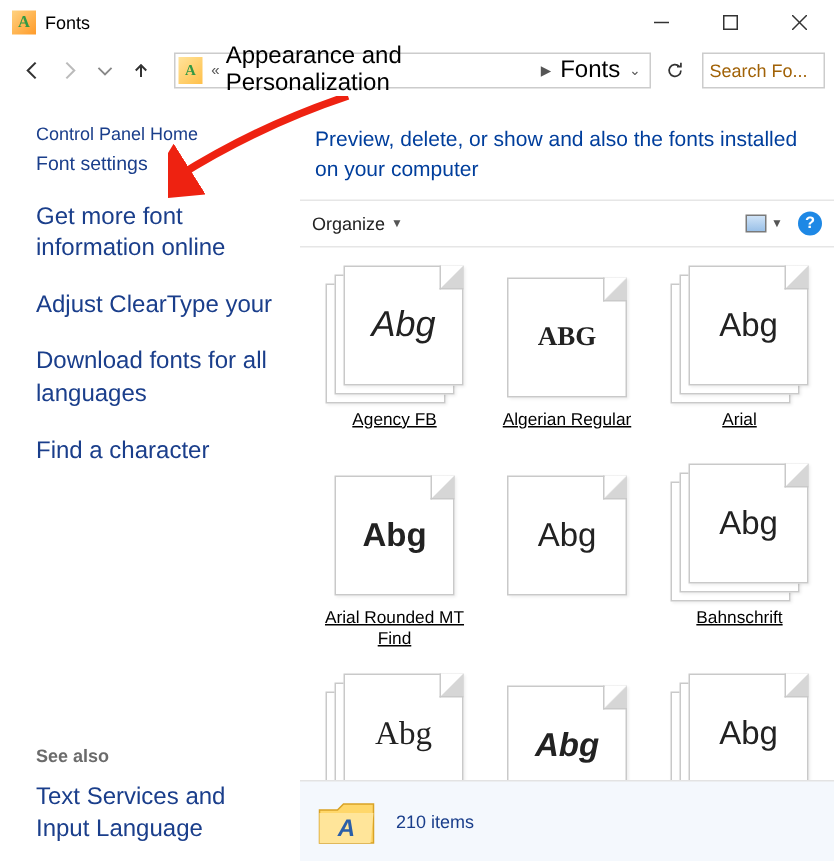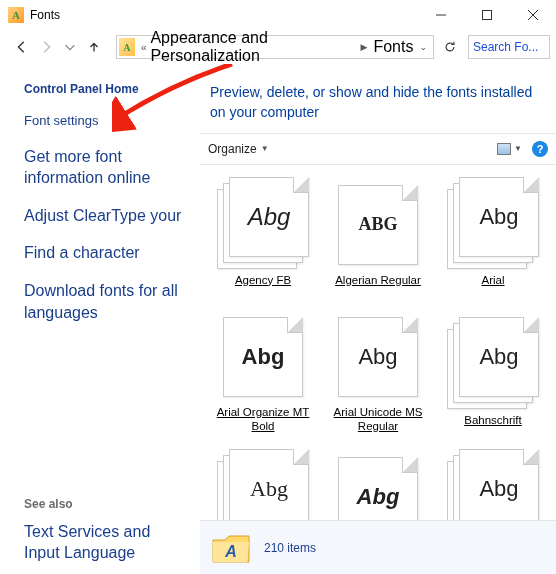--- a/index.html
+++ b/index.html
@@ -18,42 +18,42 @@
 .nav-arrow.disabled { color:#bbb; }
 .nav-arrow svg { width: 14px; height: 14px; }
 .address { flex: 1; height: 24px; border: 1px solid #ccc; margin: 0 4px 0 10px; display:flex; align-items:center; padding: 0 2px; }
 .address .addr-icon { width: 18px; height: 18px; background: linear-gradient(135deg,#ffe39a,#ffc04a); display:flex; align-items:center; justify-content:center; font-size:10px; font-weight:bold; color:#394; font-family:serif; position:relative; margin-right: 4px; }
 .address .chevs { color:#555; font-size:10px; margin: 0 2px; }
 .address .crumb { padding: 0 2px; color:#000; font-size:16px; }
 .address .arrow-sep { color:#555; padding: 0 4px; font-size:9px; }
 .address .dd { margin-left:auto; color:#555; font-size:9px; padding:0 4px; }
 .refresh-btn { width: 24px; height: 24px; display:flex; align-items:center; justify-content:center; border:0; background:none; }
 .refresh-btn svg { width: 14px; height: 14px; stroke:#333; fill:none; }
-.searchbox { width: 82px; height: 24px; border: 1px solid #ccc; margin-left: 6px; display:flex; align-items:center; padding: 0 4px; color:#1d4ed8; font-size: 12px; white-space:nowrap; overflow:hidden; }
+.searchbox { width: 82px; height: 24px; border: 1px solid #ccc; margin-left: 6px; display:flex; align-items:center; padding: 0 4px; color:#a16207; font-size: 12px; white-space:nowrap; overflow:hidden; }
 .searchbox .sicon { margin-left:auto; }
 
 .body { display:flex; height: calc(574px - 30px - 34px); }
 .sidebar { width: 200px; padding: 18px 12px 10px 24px; border-right: 0; display:flex; flex-direction:column; }
-.sidebar .cp-home { color:#1a3e8b; font-size:12px; margin-bottom: 16px; font-weight: bold; }
+.sidebar .cp-home { color:#1a3e8b; font-size:12px; margin-bottom: 4px; }
 .sidebar .sb-link { color:#1a3e8b; font-size:16px; margin-bottom: 16px; line-height: 1.35; display:block; }
 .sidebar .sb-link.highlight { font-size:13px; }
 .sidebar .see-also { margin-top: auto; color:#6b6b6b; font-size:12px; margin-bottom: 10px; font-weight: bold; }
 .sidebar .sa-link { color:#1a3e8b; font-size:16px; line-height:1.35; }
 
 .main { flex:1; display:flex; flex-direction:column; min-width:0; }
 .heading { color:#003e9c; font-size: 14px; padding: 18px 16px 10px 10px; line-height:1.45; }
 .toolbar { height: 32px; border-top: 1px solid #e6e6e6; border-bottom: 1px solid #e6e6e6; background:#fff; display:flex; align-items:center; padding: 0 8px; }
 .toolbar .org { font-size:12px; color:#222; display:flex; align-items:center; gap:4px; }
 .toolbar .right { margin-left:auto; display:flex; align-items:center; gap:10px; }
 .toolbar .view-btn { display:flex; align-items:center; gap:3px; }
 .toolbar .view-thumb { width:14px; height:12px; border:1px solid #7a7a7a; background:linear-gradient(#cfe3f7,#9bc1e8); }
 .toolbar .help { width:16px; height:16px; border-radius:50%; background:#1e88e5; color:#fff; font-weight:bold; font-size:11px; display:flex; align-items:center; justify-content:center; }
 
 .grid { flex:1; overflow:hidden; padding: 12px 10px 0 10px; }
-.row { display:flex; justify-content: space-between; margin-bottom: 6px; align-items: flex-end; }
+.row { display:flex; justify-content: space-between; margin-bottom: 6px; }
 .card { width: 106px; text-align:center; }
 .card .label { font-size: 11.5px; color:#000; padding: 4px 0 10px 0; line-height:1.25; min-height: 34px; text-decoration: underline; }
 
 .stack { position:relative; width: 92px; height: 92px; margin: 0 auto; }
 .sheet { position:absolute; width: 80px; height: 80px; background:#fff; border:1px solid #c9c9c9; box-shadow: 1px 1px 2px rgba(0,0,0,.08); display:flex; align-items:center; justify-content:center; font-size:22px; color:#222; }
 .sheet .earmark { position:absolute; top:-1px; right:-1px; width:16px; height:16px; background:linear-gradient(135deg,#fff 48%, #d6d6d6 52%); border-left:1px solid #c9c9c9; border-bottom:1px solid #c9c9c9; }
 .stack.multi .s1 { bottom:0; left:0; }
 .stack.multi .s2 { bottom:6px; left:6px; }
 .stack.multi .s3 { bottom:12px; left:12px; }
 .stack.single .s1 { bottom:4px; left:6px; }
@@ -148,28 +148,28 @@
     <span class="sicon"></span>
   </div>
 </div>
 
 <div class="body">
   <div class="sidebar">
     <div class="cp-home">Control Panel Home</div>
     <a class="sb-link highlight">Font settings</a>
     <a class="sb-link">Get more font information online</a>
     <a class="sb-link">Adjust ClearType your</a>
+    <a class="sb-link">Download fonts for all languages</a>
     <a class="sb-link">Find a character</a>
-    <a class="sb-link">Download fonts for all languages</a>
     <div class="see-also">See also</div>
     <a class="sa-link">Text Services and Input Language</a>
   </div>
 
   <div class="main">
-    <div class="heading">Preview, delete, or show and hide the fonts installed on your computer</div>
+    <div class="heading">Preview, delete, or show and also the fonts installed on your computer</div>
     <div class="toolbar">
       <div class="org">
         <span>Organize</span>
         <span style="font-size:8px;color:#555;">▼</span>
       </div>
       <div class="right">
         <div class="view-btn">
           <div class="view-thumb"></div>
           <span style="font-size:8px;color:#555;">▼</span>
         </div>
@@ -208,27 +208,26 @@
               <div class="sheet s3 f-arial">Abg<div class="earmark"></div></div>
             </div>
             <div class="label">Arial</div>
           </div>
         </div>
       <div class="row">
           <div class="card">
             <div class="stack single">
               <div class="sheet s1 f-arialbold">Abg<div class="earmark"></div></div>
             </div>
-            <div class="label">Arial Organize MT Bold</div>
+            <div class="label">Arial Rounded MT Find</div>
           </div>
           <div class="card">
             <div class="stack single">
               <div class="sheet s1 f-uni">Abg<div class="earmark"></div></div>
             </div>
-            <div class="label">Arial Unicode MS Regular</div>
           </div>
           <div class="card">
             <div class="stack multi">
               <div class="sheet s1 f-bahn">
                 <div class="earmark"></div>
               </div>
               <div class="sheet s2 f-bahn">
                 <div class="earmark"></div>
               </div>
               <div class="sheet s3 f-bahn">Abg<div class="earmark"></div></div>

